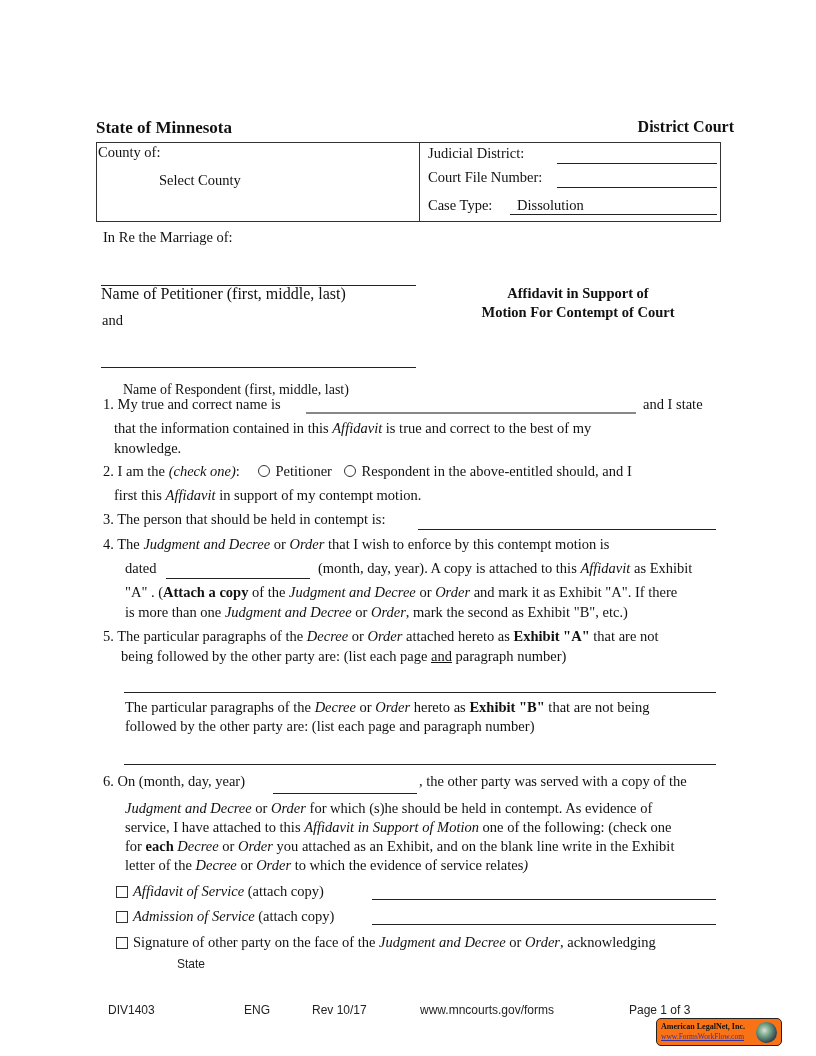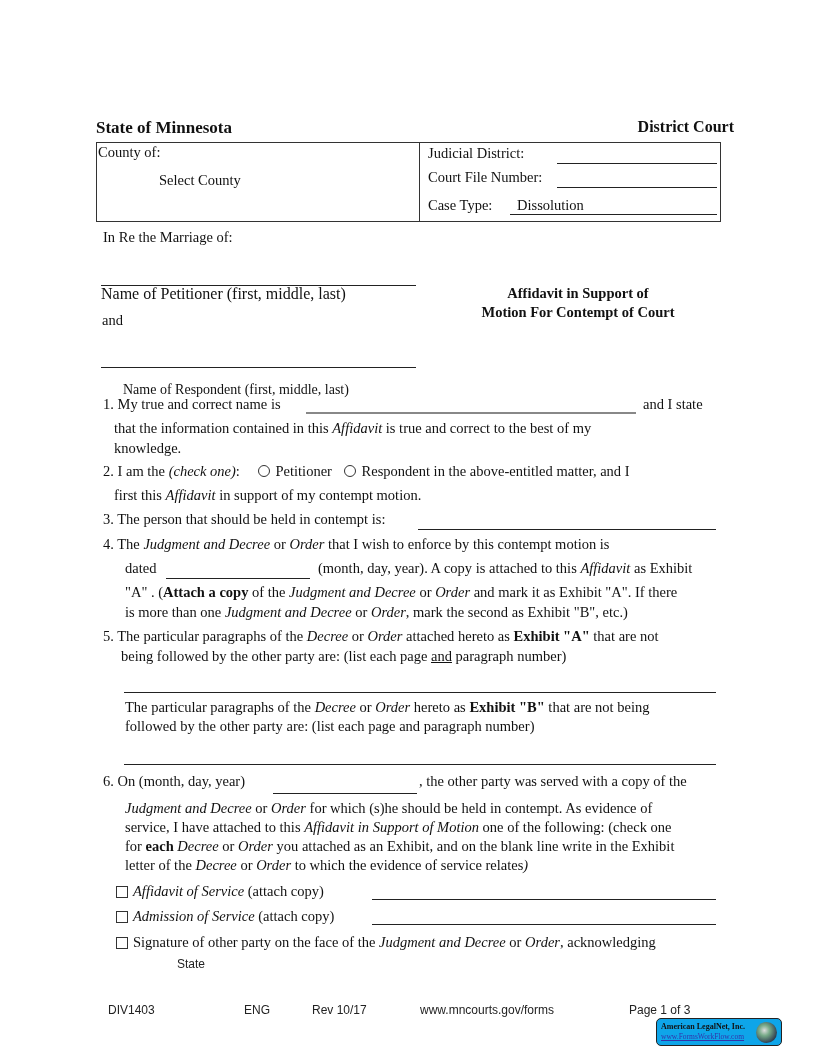--- a/index.html
+++ b/index.html
@@ -9,21 +9,21 @@
   .b { font-weight:bold; }
   .i { font-style:italic; }
   .u { text-decoration:underline; }
   .line { position:absolute; height:0; border-top:1px solid #222; }
   .line.grey { border-top:2px solid #888; }
   .hdr-box { position:absolute; left:96px; top:142px; width:625px; height:80px; border:1px solid #333; }
   .hdr-div { position:absolute; left:322px; top:0; width:0; height:78px; border-left:1px solid #333; }
   .radio { display:inline-block; width:12px; height:12px; border:1px solid #333; border-radius:50%; vertical-align:-1px; margin:0 6px 0 8px; }
   .cb { position:absolute; width:12px; height:12px; border:1px solid #333; background:#fff; }
   .sans { font-family:"Liberation Sans", sans-serif; font-size:12px; color:#222; }
-  .logo { position:absolute; left:656px; top:1018px; width:126px; height:28px; border:1px solid #222; border-radius:5px; background:#0ea5e9; }
+  .logo { position:absolute; left:656px; top:1018px; width:126px; height:28px; border:1px solid #222; border-radius:5px; background:#f97316; }
   .logo .t1 { position:absolute; left:4px; top:3px; font-size:8px; font-weight:bold; font-family:"Liberation Serif", serif; }
   .logo .t2 { position:absolute; left:4px; top:13px; font-size:7.5px; color:#33a; text-decoration:underline; font-family:"Liberation Serif", serif; }
   .logo .globe { position:absolute; right:4px; top:3px; width:21px; height:21px; border-radius:50%; background:radial-gradient(circle at 40% 40%, #ddd 0%, #7a8 30%, #345 70%, #111 100%); }
 </style>
 </head>
 <body>
 
 <div class="abs b" style="left:96px;top:118px;font-size:17px;">State of Minnesota</div>
 <div class="abs b" style="right:82px;top:118px;font-size:16px;">District Court</div>
 
@@ -53,21 +53,21 @@
 
 <div class="abs" style="left:103px;top:396px;">1. My true and correct name is</div>
 <div class="line grey" style="left:306px;top:412px;width:330px;"></div>
 <div class="abs" style="left:643px;top:396px;">and I state</div>
 <div class="abs" style="left:114px;top:420px;"><span>that the information contained in this </span><span class="i">Affidavit</span><span> is true and correct to the best of my</span></div>
 <div class="abs" style="left:114px;top:440px;">knowledge.</div>
 
 <div class="abs" style="left:103px;top:463px;">
   <span>2.  I am the </span><span class="i">(check one)</span><span>:</span>
   <span class="radio" style="margin-left:14px;"></span><span>Petitioner</span>
-  <span class="radio"></span><span>Respondent in the above-entitled matter, and I</span>
+  <span class="radio"></span><span>Respondent in the above-entitled should, and I</span>
 </div>
 <div class="abs" style="left:114px;top:487px;"><span>first this </span><span class="i">Affidavit</span><span> in support of my contempt motion.</span></div>
 
 <div class="abs" style="left:103px;top:511px;">3. The person that should be held in contempt is:</div>
 <div class="line" style="left:418px;top:529px;width:298px;"></div>
 
 <div class="abs" style="left:103px;top:536px;"><span>4. The </span><span class="i">Judgment and Decree</span><span> or </span><span class="i">Order</span><span> that I wish to enforce by this contempt motion is</span></div>
 <div class="abs" style="left:125px;top:560px;">dated</div>
 <div class="line" style="left:166px;top:578px;width:144px;"></div>
 <div class="abs" style="left:318px;top:560px;"><span>(month, day, year). A copy is attached to this </span><span class="i">Affidavit</span><span> as Exhibit</span></div>

